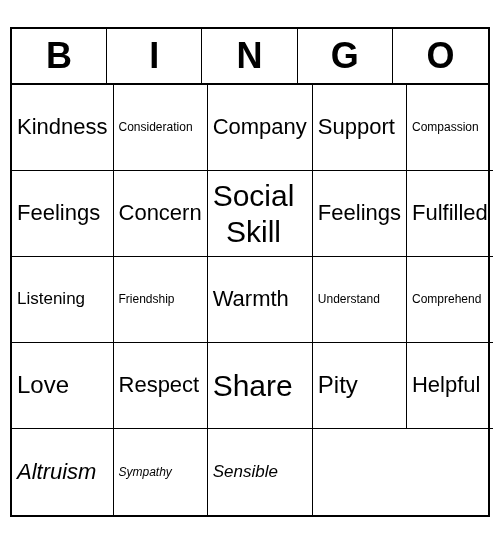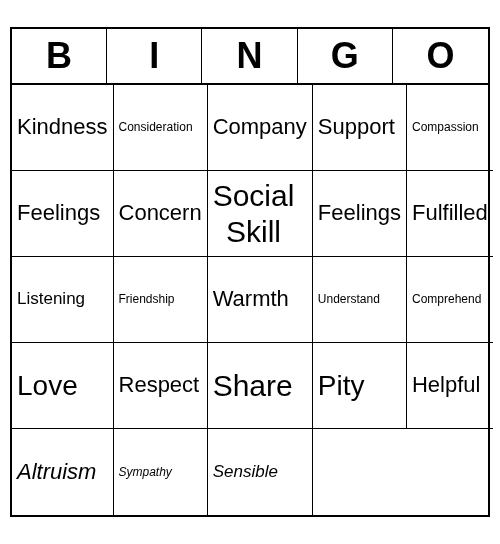--- a/index.html
+++ b/index.html
@@ -82,21 +82,21 @@
 
     .size-sm {
       font-size: 12px;
     }
 
     .size-xl {
       font-size: 30px;
     }
 
     .size-xxl {
-      font-size: 28px;
+      font-size: 24px;
     }
   </style>
 </head>
 <body>
 
 <div class="bingo-container">
   <div class="bingo-header">
   <div class="bingo-header-cell">B</div>
       <div class="bingo-header-cell">I</div>
       <div class="bingo-header-cell">N</div>

